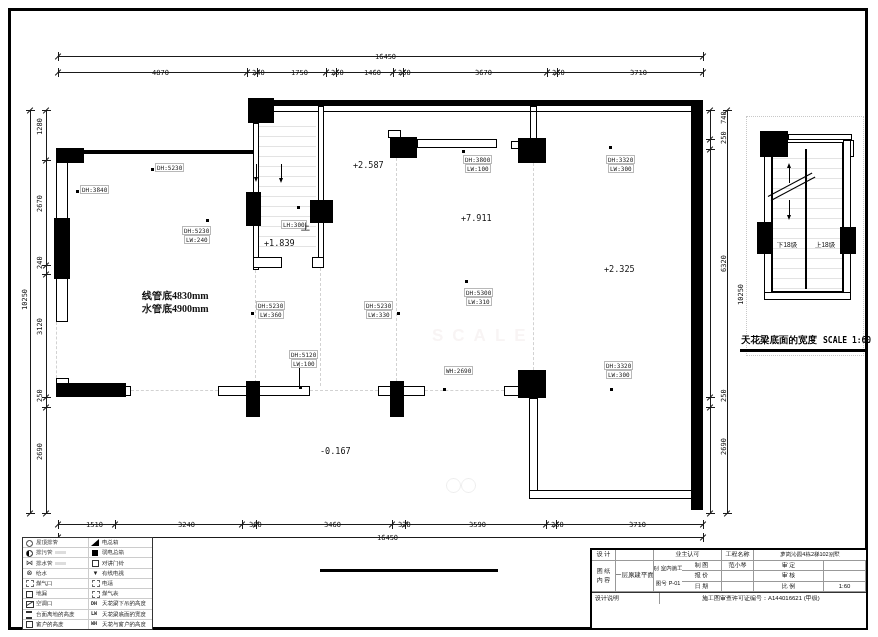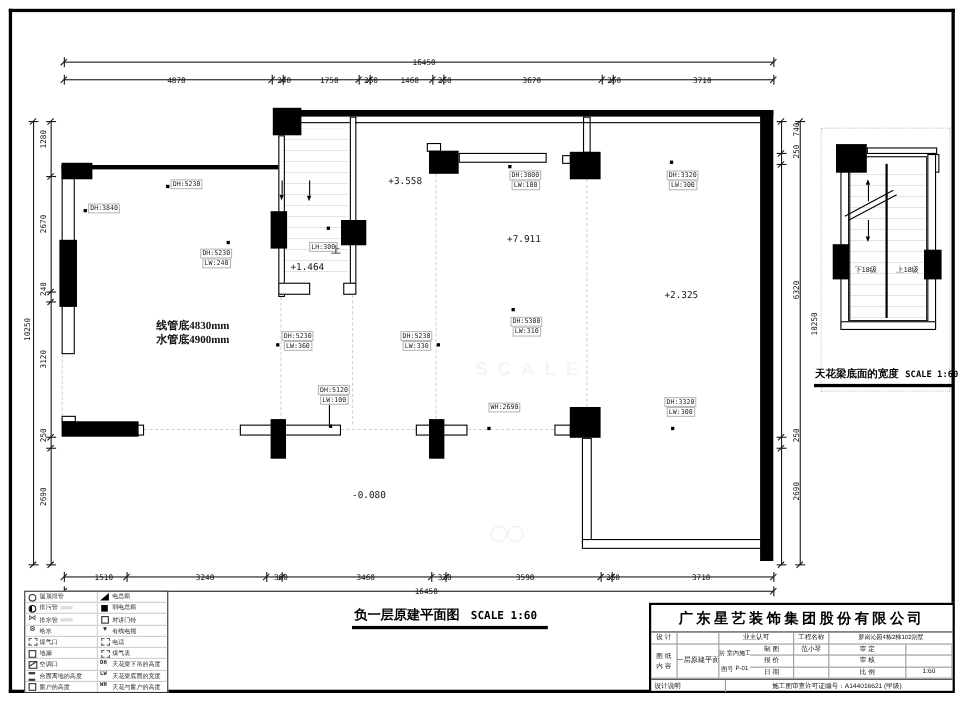--- a/index.html
+++ b/index.html
@@ -174,42 +174,42 @@
       <div class="abs dot" style="left: 397px; top: 312px; width: 2.5px; height: 2.5px;"></div>
       <div class="abs dot" style="left: 299px; top: 386px; width: 2.5px; height: 2.5px;"></div>
       <div class="abs dot" style="left: 443px; top: 388px; width: 2.5px; height: 2.5px;"></div>
       <div class="abs dot" style="left: 610px; top: 388px; width: 2.5px; height: 2.5px;"></div>
       <span class="lbl tag" style="left: 155px; top: 163px;">DH:5230</span>
       <span class="lbl tag" style="left: 80px; top: 185px;">DH:3840</span>
       <span class="lbl tag" style="left: 182px; top: 226px;">DH:5230</span>
       <span class="lbl tag" style="left: 184px; top: 235px;">LW:240</span>
       <span class="lbl big" style="left: 142px; top: 289px;">线管底4830mm</span>
       <span class="lbl big" style="left: 142px; top: 302px;">水管底4900mm</span>
-      <span class="lbl lvl" style="left: 264px; top: 238px;">+1.464</span>
+      <span class="lbl lvl" style="left: 264px; top: 238px;">+1.839</span>
       <span class="lbl tag" style="left: 281px; top: 220px;">LH:300</span>
       <span class="lbl cn" style="left: 301px; top: 221px;">上</span>
-      <span class="lbl lvl" style="left: 353px; top: 160px;">+3.558</span>
+      <span class="lbl lvl" style="left: 353px; top: 160px;">+2.587</span>
       <span class="lbl tag" style="left: 463px; top: 155px;">DH:3800</span>
       <span class="lbl tag" style="left: 465px; top: 164px;">LW:100</span>
       <span class="lbl lvl" style="left: 461px; top: 213px;">+7.911</span>
       <span class="lbl tag" style="left: 606px; top: 155px;">DH:3320</span>
       <span class="lbl tag" style="left: 608px; top: 164px;">LW:300</span>
       <span class="lbl lvl" style="left: 604px; top: 264px;">+2.325</span>
       <span class="lbl tag" style="left: 464px; top: 288px;">DH:5300</span>
       <span class="lbl tag" style="left: 466px; top: 297px;">LW:310</span>
       <span class="lbl tag" style="left: 256px; top: 301px;">DH:5230</span>
       <span class="lbl tag" style="left: 258px; top: 310px;">LW:360</span>
       <span class="lbl tag" style="left: 364px; top: 301px;">DH:5230</span>
       <span class="lbl tag" style="left: 366px; top: 310px;">LW:330</span>
       <span class="lbl tag" style="left: 289px; top: 350px;">DH:5120</span>
       <span class="lbl tag" style="left: 291px; top: 359px;">LW:100</span>
       <span class="lbl tag" style="left: 444px; top: 366px;">WH:2690</span>
       <span class="lbl tag" style="left: 604px; top: 361px;">DH:3320</span>
       <span class="lbl tag" style="left: 606px; top: 370px;">LW:300</span>
-      <span class="lbl lvl" style="left: 320px; top: 446px;">-0.080</span>
+      <span class="lbl lvl" style="left: 320px; top: 446px;">-0.167</span>
       <span class="lbl cn7" style="left: 777px; top: 241px;">下18级</span>
       <span class="lbl cn7" style="left: 815px; top: 241px;">上18级</span>
       <div class="abs dimline" style="left: 58px; top: 56px; width: 645px; height: 1px;"></div>
       <div class="abs tick" style="left: 58px; top: 52px; width: 1px; height: 9px;"></div>
       <div class="abs slash" style="left: 54px; top: 56px; width: 8px; height: 1px;"></div>
       <div class="abs tick" style="left: 703px; top: 52px; width: 1px; height: 9px;"></div>
       <div class="abs slash" style="left: 699px; top: 56px; width: 8px; height: 1px;"></div>
       <div class="abs dimlab" style="left: 375px; top: 53px; width: 0px; height: 0px; transform: translate(-50%, -100%);">16450</div>
       <div class="abs dimline" style="left: 58px; top: 72px; width: 645px; height: 1px;"></div>
       <div class="abs tick" style="left: 58px; top: 68px; width: 1px; height: 9px;"></div>
@@ -320,23 +320,20 @@
       <div class="abs dimlab v" style="left: 720px; top: 402px; width: 0px; height: 0px;">250</div>
       <div class="abs dimlab v" style="left: 720px; top: 455px; width: 0px; height: 0px;">2690</div>
       <div class="abs dimline" style="left: 727px; top: 110px; width: 1px; height: 403px;"></div>
       <div class="abs tick" style="left: 723px; top: 110px; width: 9px; height: 1px;"></div>
       <div class="abs slash" style="left: 723px; top: 110px; width: 8px; height: 1px;"></div>
       <div class="abs tick" style="left: 723px; top: 513px; width: 9px; height: 1px;"></div>
       <div class="abs slash" style="left: 723px; top: 513px; width: 8px; height: 1px;"></div>
       <div class="abs dimlab v" style="left: 737px; top: 305px; width: 0px; height: 0px;">10250</div>
     </div>
 
-  <div class="bigtitle" style="left:322px;top:551px">
-    <span>负一层原建平面图</span><span class="sc">SCALE 1:60</span>
-  </div>
   <div class="abs rule" style="left:320px;top:569px;width:178px;height:3px"></div>
 
   <div class="smtitle" style="left:741px;top:334px">
     <span>天花梁底面的宽度</span><span class="sc">SCALE 1:60</span>
   </div>
   <div class="abs rule" style="left:740px;top:349px;width:126px;height:2.5px"></div>
 
   <div id="legend">
       <div class="lrow">
         <span class="icell">
@@ -424,21 +421,20 @@
         </span>
         <span class="ltext">窗户的高度</span>
         <span class="icell r">
           <span class="ic ic-txt">WH</span>
         </span>
         <span class="rtext">天花与窗户的高度</span>
       </div>
     </div>
 
   <div id="tblock">
-    <div id="tb-company">广东星艺装饰集团股份有限公司</div>
     <div id="tgrid">
 
       <div>设 计</div>
       <div></div>
       <div style="grid-column:3/5">业主认可</div>
       <div>工程名称</div>
       <div class="proj last" style="grid-column:6/8">萝岗沁园4栋2梯102别墅</div>
 
       <div>制 图</div>
       <div>范小琴</div>

